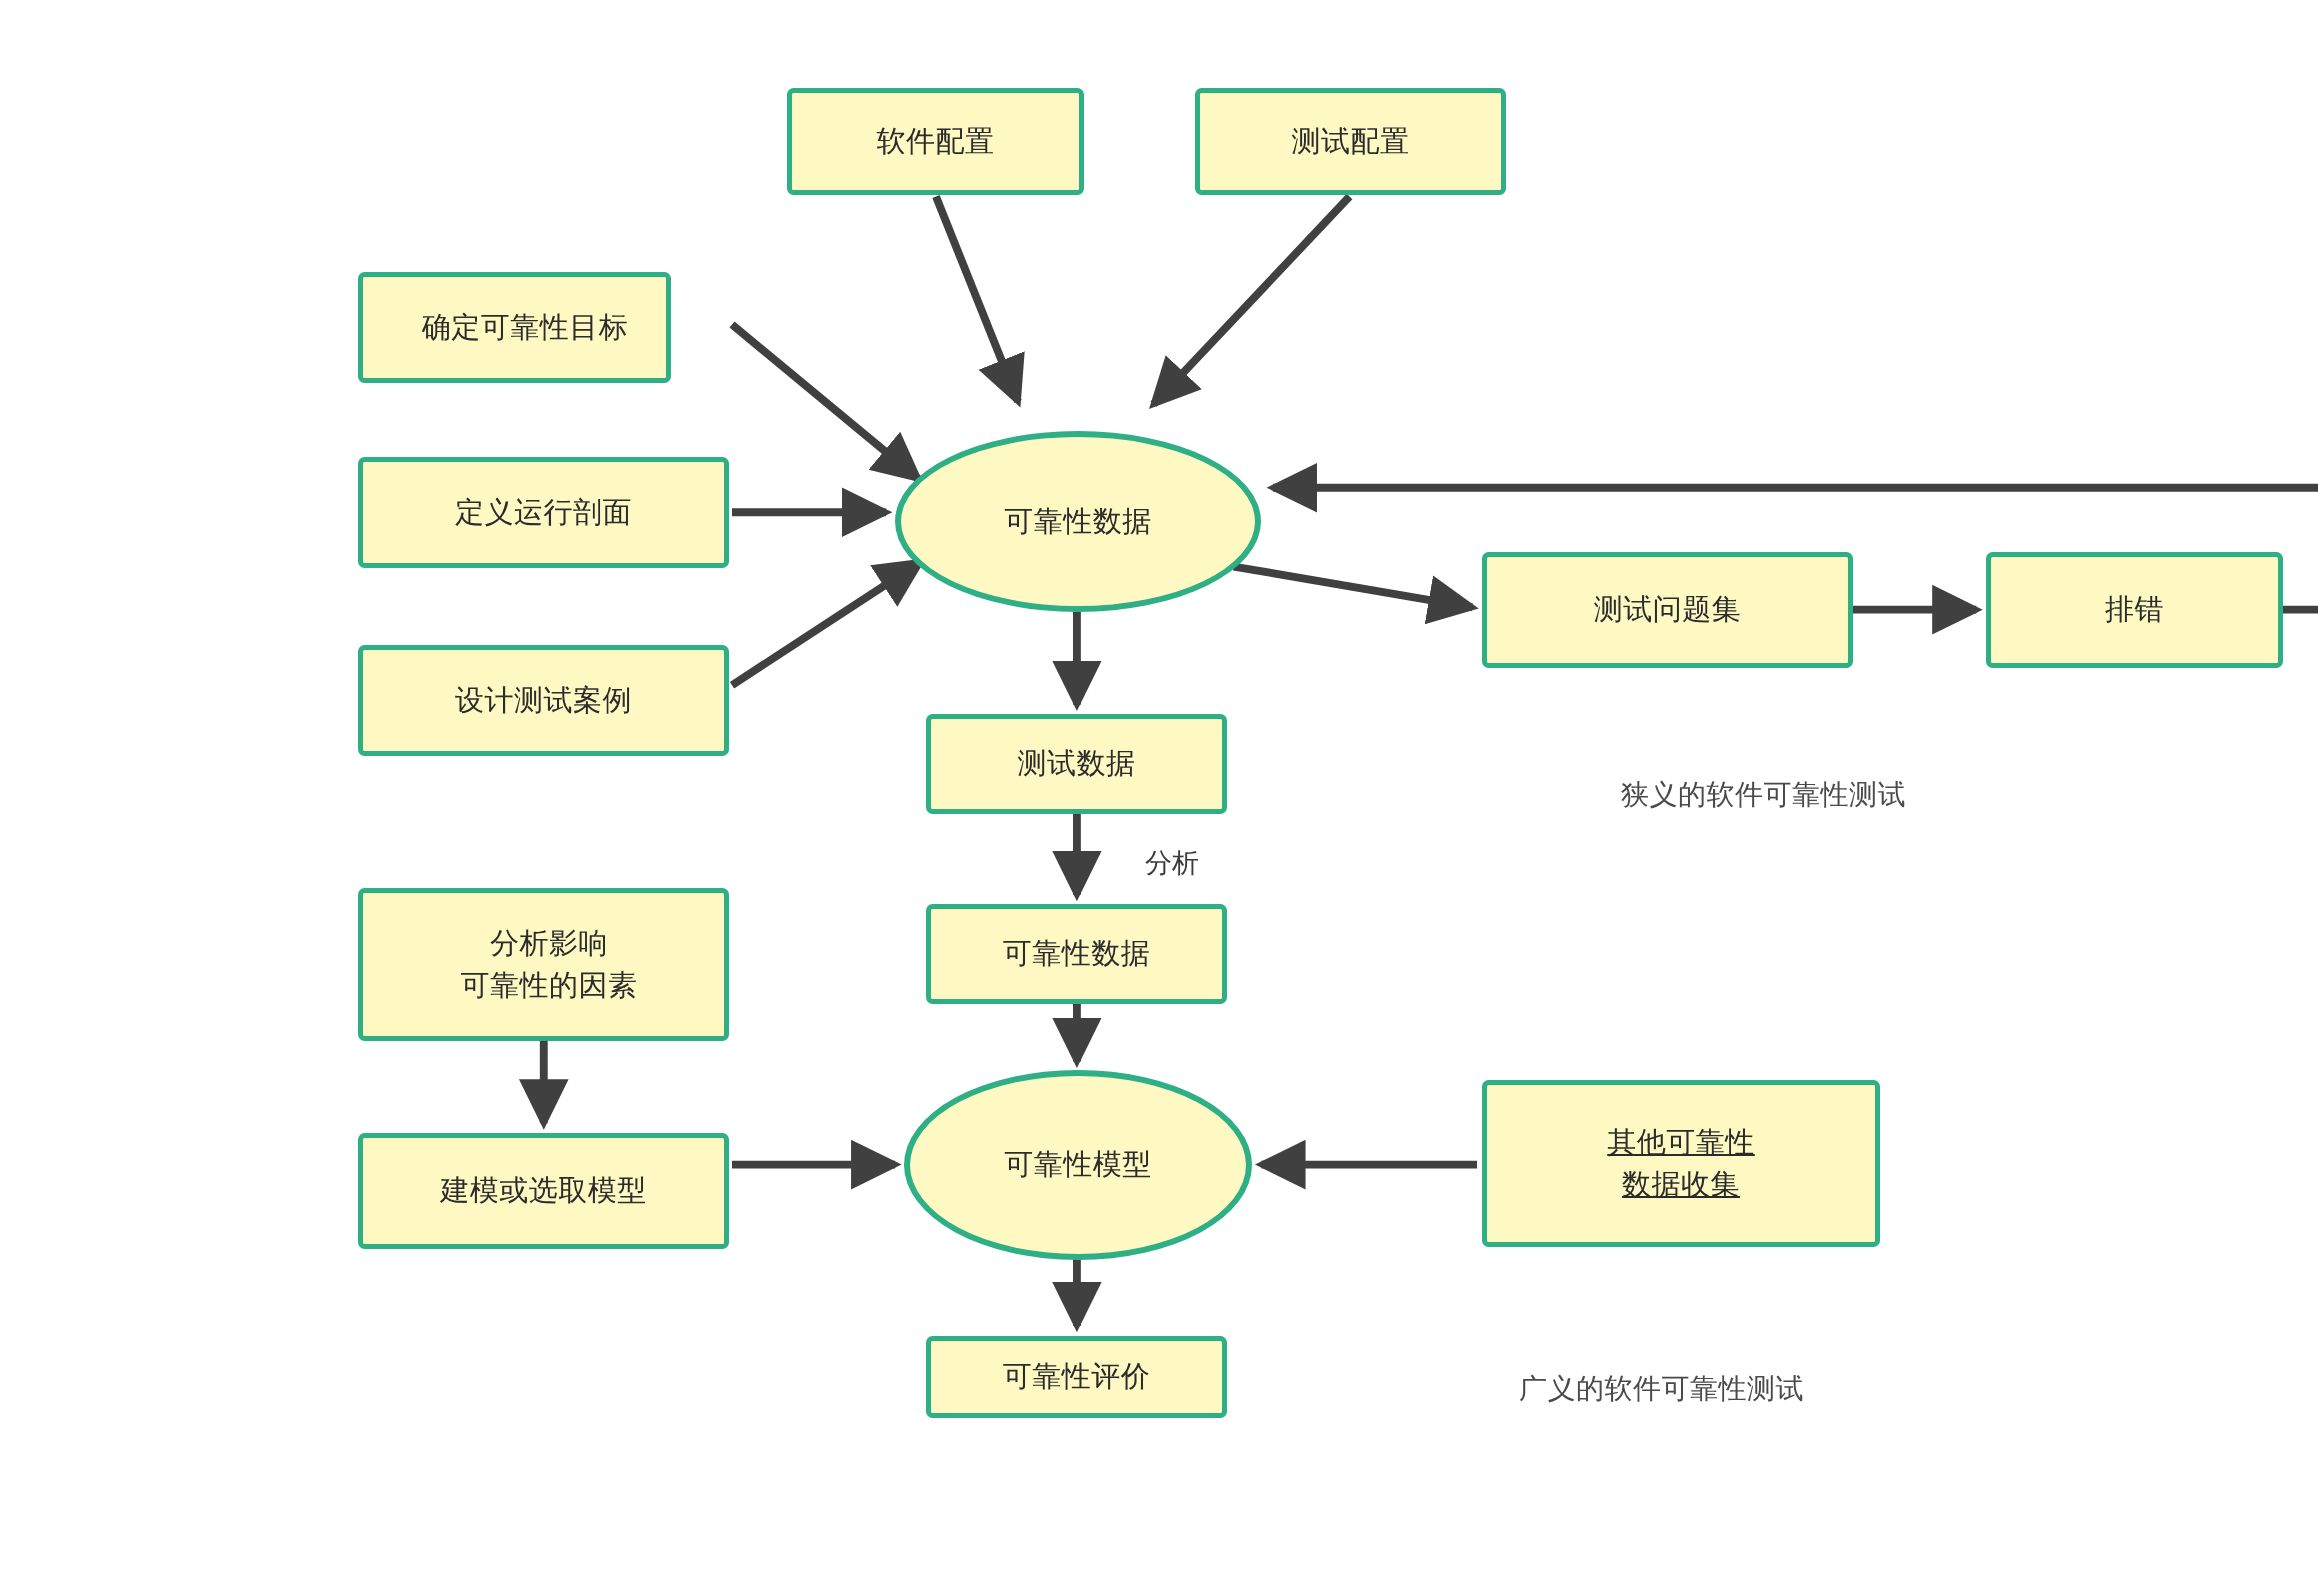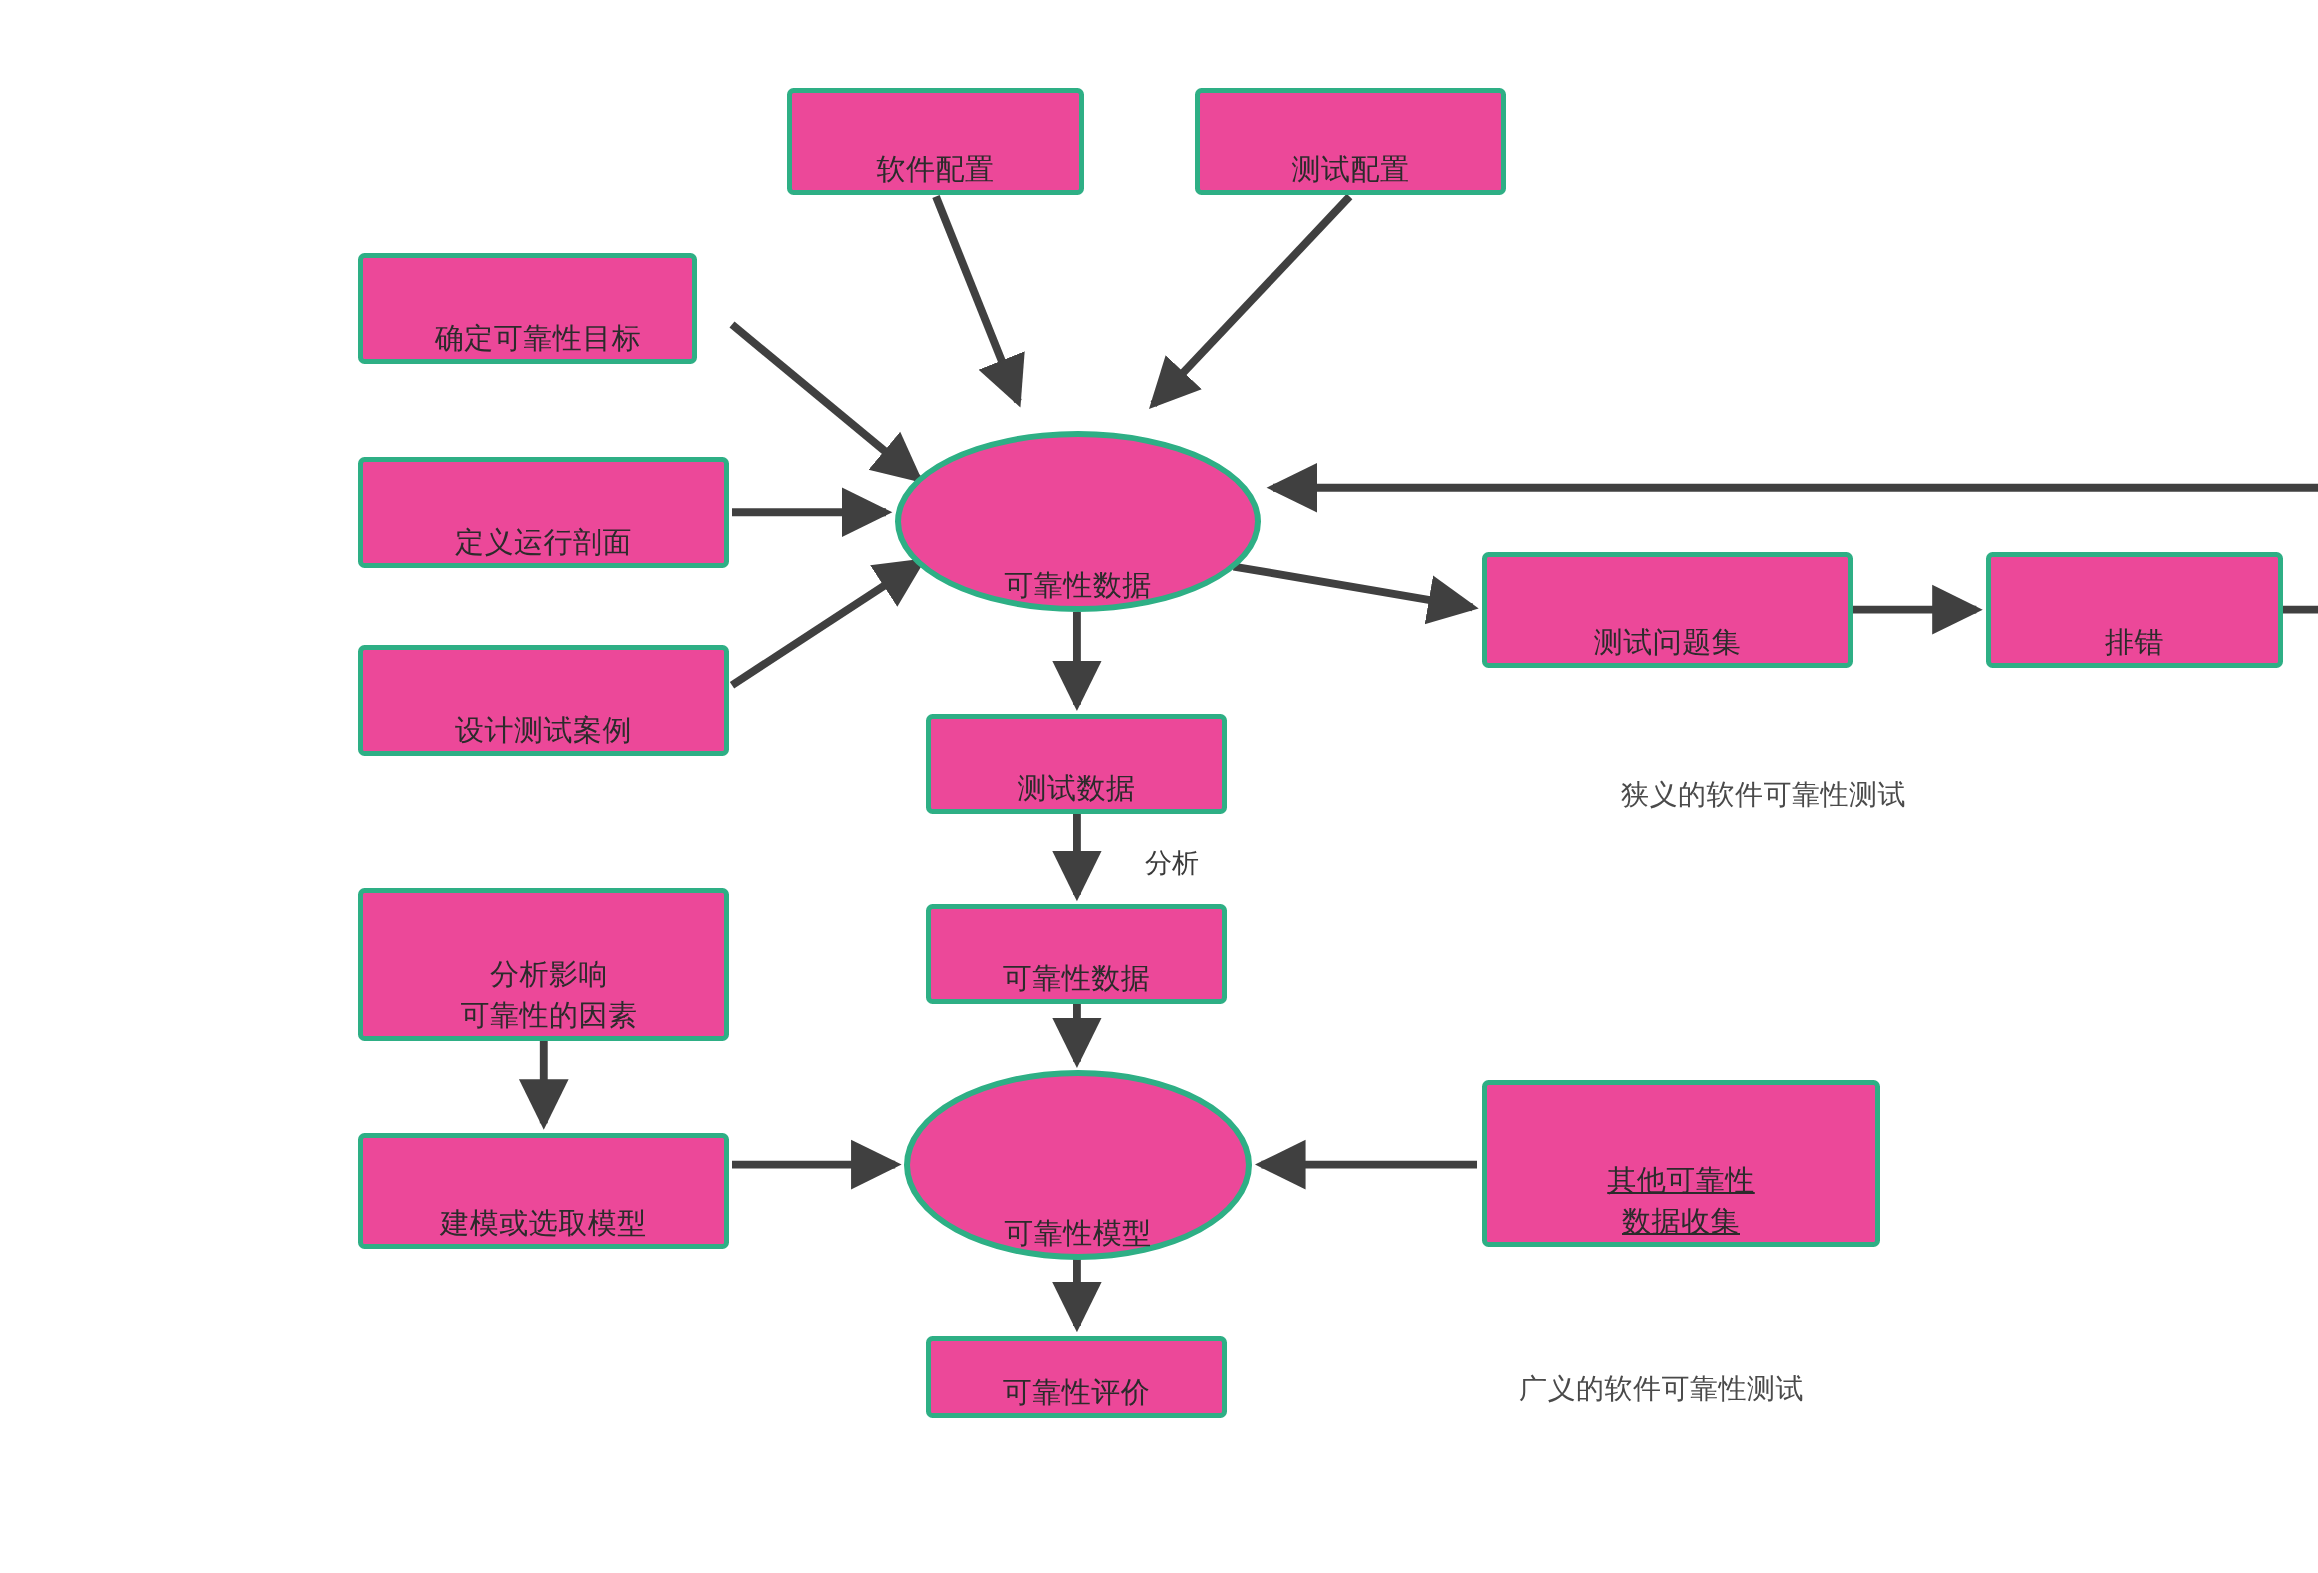--- a/index.html
+++ b/index.html
@@ -7,25 +7,25 @@
     font-family:"Liberation Sans","DejaVu Sans",sans-serif;
     width:2604px;height:1573px;
     overflow:hidden;
   }
   #stage{position:relative;width:2604px;height:1573px;background:#ffffff;}
   #wires{position:absolute;left:0;top:0;width:2604px;height:1573px;}
 
   .node{
     position:absolute;
     box-sizing:border-box;
-    background:#ec4899;
+    background:#fef9c3;
     border:5.1px solid #2eaf85;
     border-radius:6.5px;
     display:flex;
-    align-items:flex-end;
+    align-items:center;
     justify-content:center;
     text-align:center;
     color:#2b2b2b;
     font-size:29px;
     line-height:1.42;
     white-space:pre-line;
     letter-spacing:0.5px;
   }
   .node.ellipse{
     border-radius:50%;
@@ -92,21 +92,21 @@
   </svg>
 
   <div class="node" style="left:787px;top:88px;width:297px;height:107px;">
     <span>软件配置</span>
   </div>
 
   <div class="node" style="left:1195px;top:88px;width:311px;height:107px;">
     <span>测试配置</span>
   </div>
 
-  <div class="node" style="left:358px;top:253px;width:339px;height:111px;padding-left:21px;">
+  <div class="node" style="left:358px;top:272px;width:313px;height:111px;padding-left:21px;">
     <span>确定可靠性目标</span>
   </div>
 
   <div class="node" style="left:358px;top:457px;width:371px;height:111px;">
     <span>定义运行剖面</span>
   </div>
 
   <div class="node" style="left:358px;top:645px;width:371px;height:111px;">
     <span>设计测试案例</span>
   </div>

